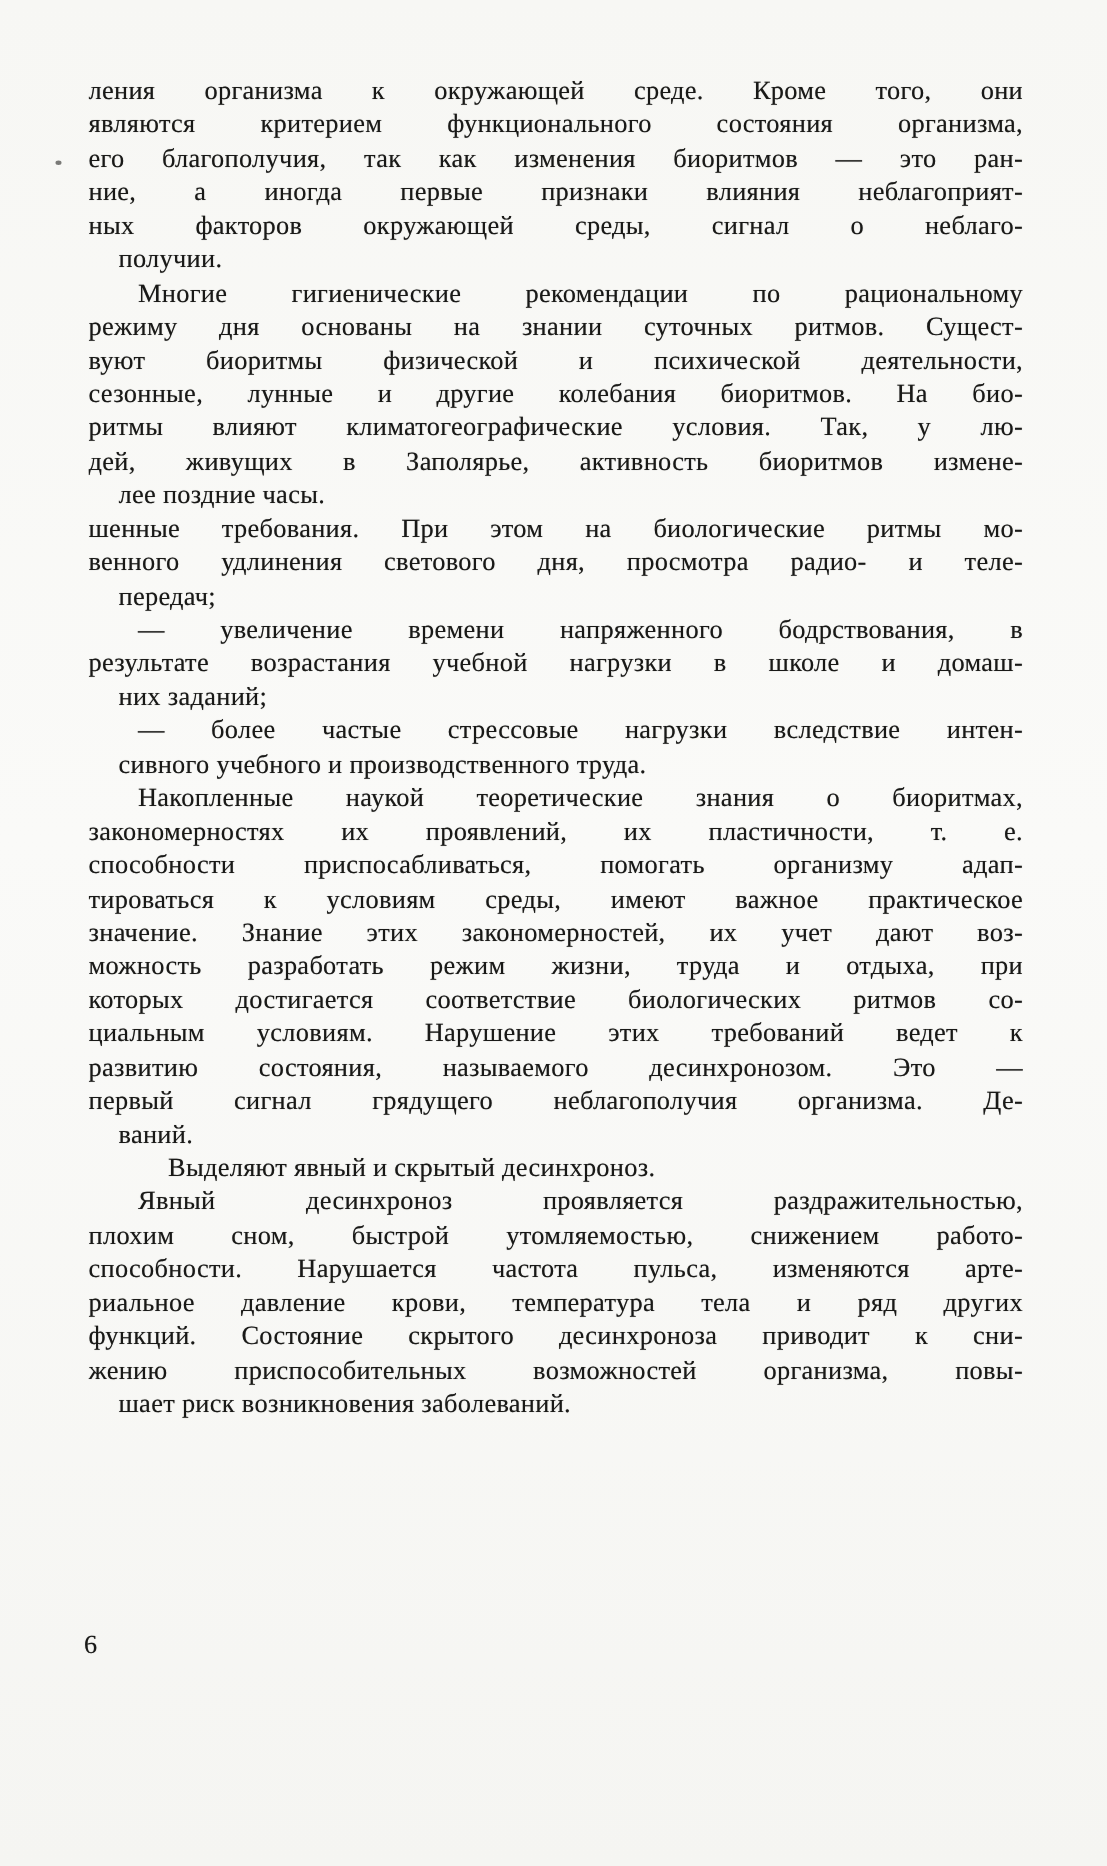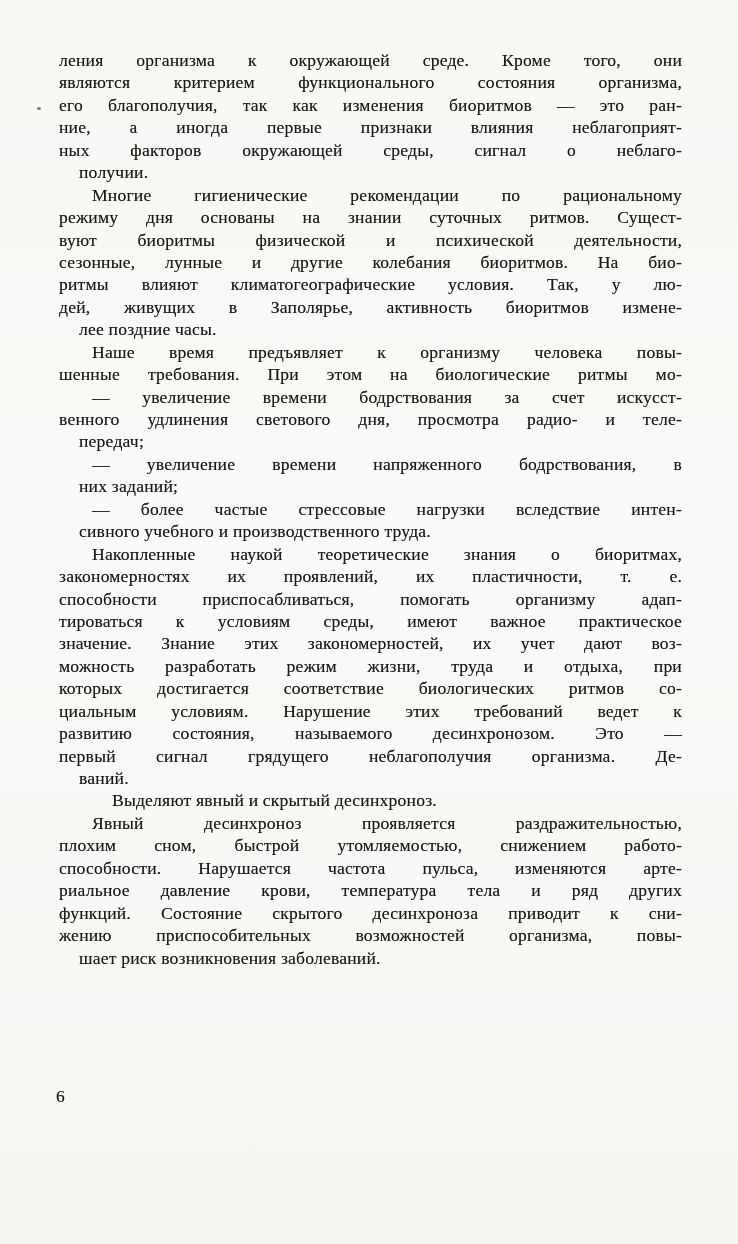--- a/index.html
+++ b/index.html
@@ -71,30 +71,29 @@
       <div class="paragraph">
         <div class="line indent">Многие гигиенические рекомендации по рациональному</div>
         <div class="line">режиму дня основаны на знании суточных ритмов. Сущест-</div>
         <div class="line">вуют биоритмы физической и психической деятельности,</div>
         <div class="line">сезонные, лунные и другие колебания биоритмов. На био-</div>
         <div class="line">ритмы влияют климатогеографические условия. Так, у лю-</div>
         <div class="line">дей, живущих в Заполярье, активность биоритмов измене-</div>
         <div class="line last">лее поздние часы.</div>
       </div>
       <div class="paragraph">
-        <div class="line indent">Наше время предъявляет к организму человека повы-</div>
         <div class="line">шенные требования. При этом на биологические ритмы мо-</div>
       </div>
       <div class="paragraph">
-        <div class="line indent">— увеличение времени бодрствования за счет искусст-</div>
         <div class="line">венного удлинения светового дня, просмотра радио- и теле-</div>
         <div class="line last">передач;</div>
       </div>
       <div class="paragraph">
         <div class="line indent">— увеличение времени напряженного бодрствования, в</div>
+        <div class="line">результате возрастания учебной нагрузки в школе и домаш-</div>
         <div class="line last">них заданий;</div>
       </div>
       <div class="paragraph">
         <div class="line indent">— более частые стрессовые нагрузки вследствие интен-</div>
         <div class="line last">сивного учебного и производственного труда.</div>
       </div>
       <div class="paragraph">
         <div class="line indent">Накопленные наукой теоретические знания о биоритмах,</div>
         <div class="line">закономерностях их проявлений, их пластичности, т. е.</div>
         <div class="line">способности приспосабливаться, помогать организму адап-</div>

